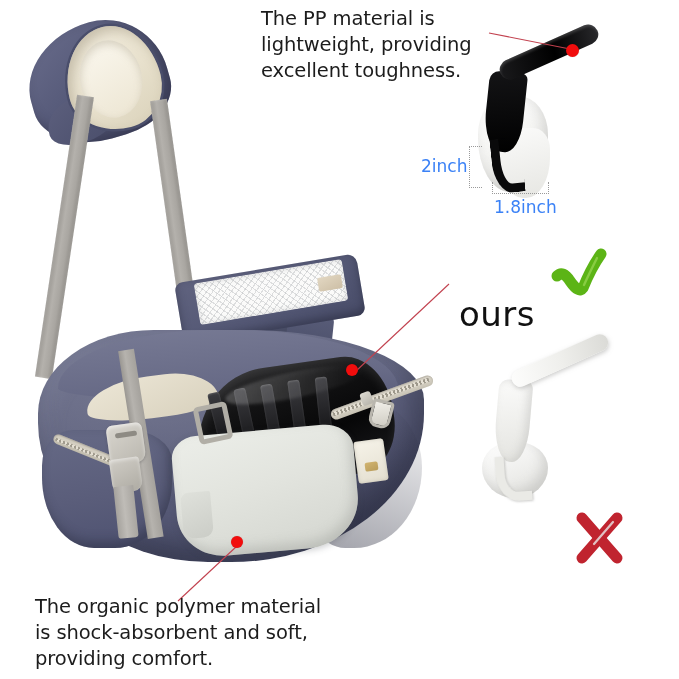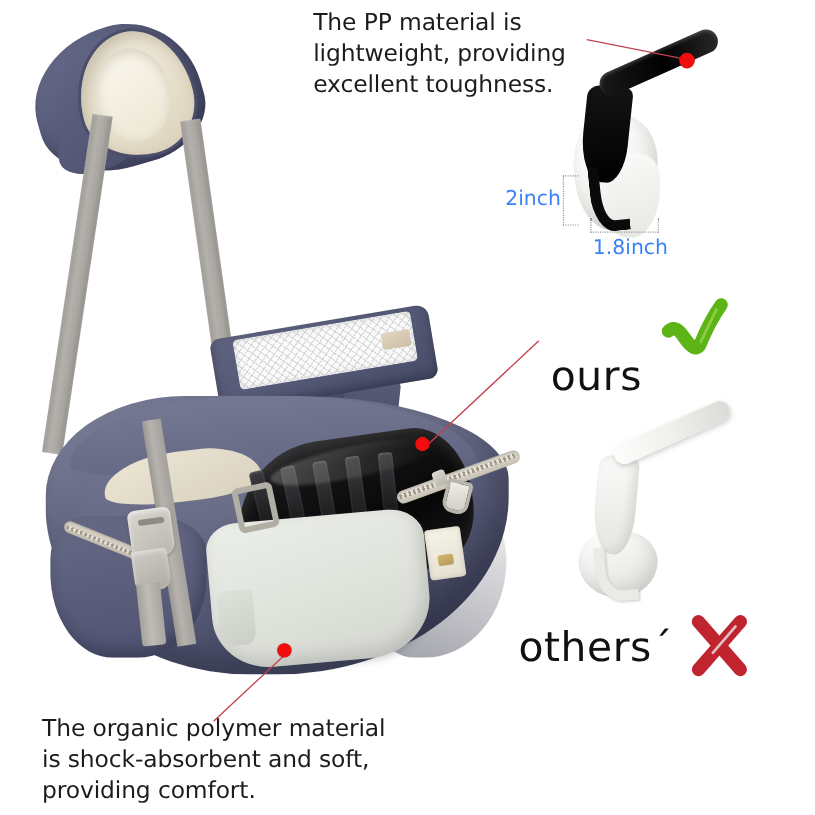--- a/index.html
+++ b/index.html
@@ -337,20 +337,19 @@
   <div class="dimbracket" id="bracket-h"></div>
   <div class="dimlabel" id="dim-h">2inch</div>
   <div class="dimlabel" id="dim-w">1.8inch</div>
 
   <div class="cmp-word" id="ours-word">ours</div>
   <svg width="62" height="62" style="position:absolute;left:549px;top:244px;">
     <path d="M8 32 Q14 26 21 37 Q30 50 34 44 Q42 24 52 10" fill="none" stroke="#5cb416" stroke-width="11" stroke-linecap="round" stroke-linejoin="round"></path>
     <path d="M48 14 Q40 30 35 41" fill="none" stroke="#8fd14a" stroke-width="2.4" stroke-linecap="round" opacity=".85"></path>
   </svg>
 
-  <div class="cmp-word" id="others-word">others´</div>
   <svg width="56" height="58" style="position:absolute;left:572px;top:510px;">
     <path d="M10 8 L45 48" stroke="#c0242f" stroke-width="11" stroke-linecap="round" fill="none"></path>
     <path d="M45 8 L10 48" stroke="#c0242f" stroke-width="11" stroke-linecap="round" fill="none"></path>
     <path d="M41 12 L22 34" stroke="#e8e8e8" stroke-width="2.2" stroke-linecap="round" fill="none" opacity=".8"></path>
   </svg>
 
 </div>
 
 </body></html>

